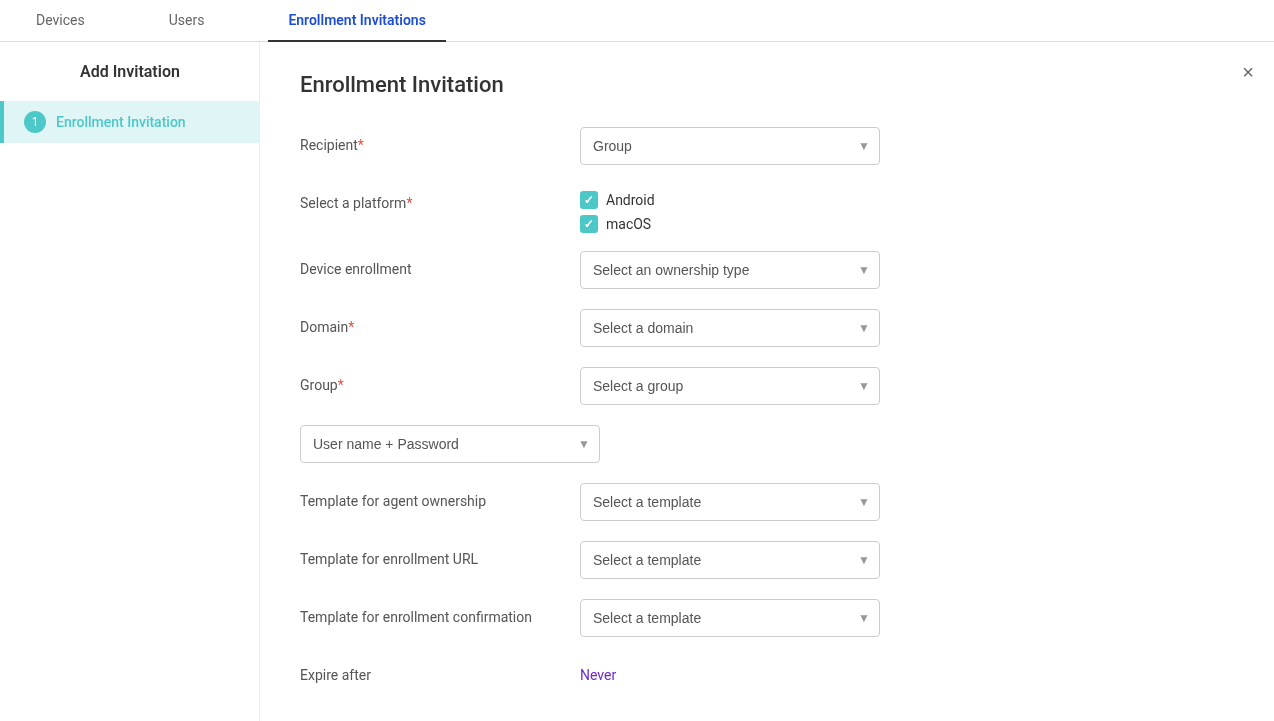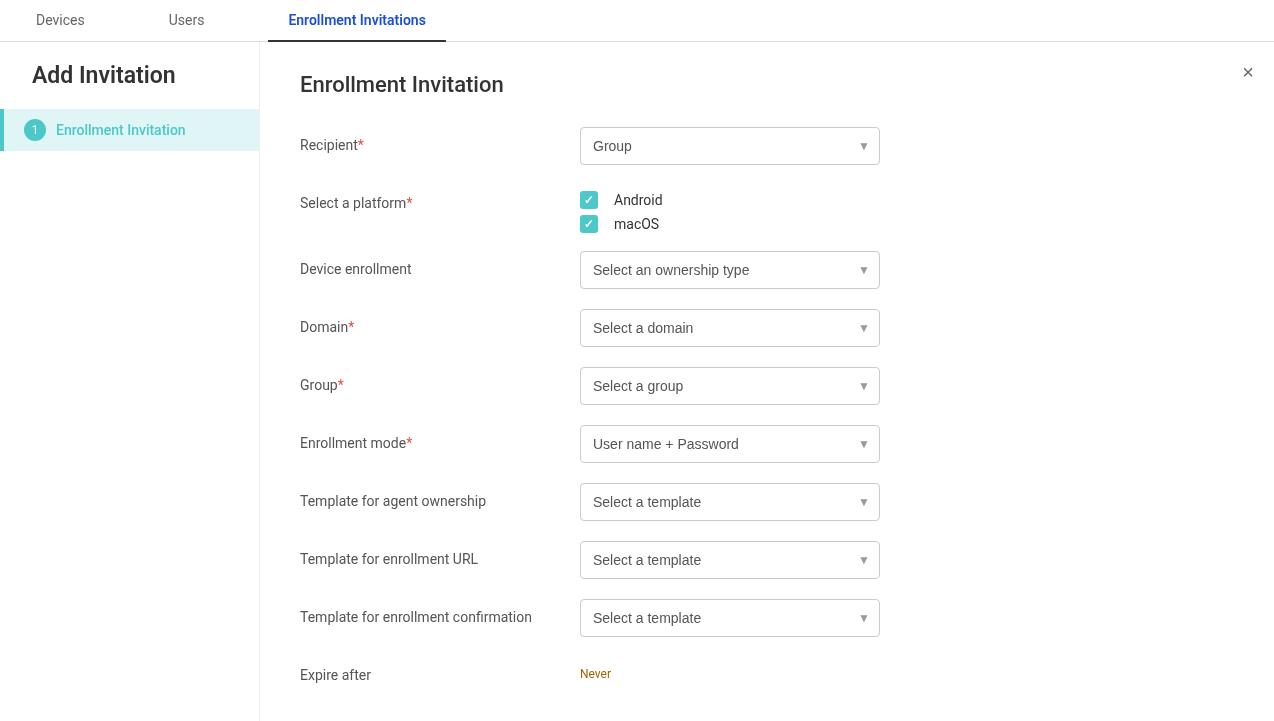--- a/index.html
+++ b/index.html
@@ -35,24 +35,25 @@
 
     
     .sidebar {
       width: 260px;
       background: #fff;
       border-right: 1px solid #eee;
       padding: 20px 0;
       flex-shrink: 0;
     }
     .sidebar-title {
-      font-size: 23px;
+      font-size: 16px;
       font-weight: 600;
       color: #333;
       padding: 0 20px 20px 32px;
+      margin-left: 48px;
     }
     .sidebar-item {
       display: flex;
       align-items: center;
       padding: 10px 20px;
       cursor: pointer;
       border-left: 4px solid transparent;
     }
     .sidebar-item.active {
       background: #e0f5f5;
@@ -162,21 +163,21 @@
     
     .platform-group {
       display: flex;
       flex-direction: column;
       gap: 6px;
       padding-top: 6px;
     }
     .checkbox-item {
       display: flex;
       align-items: center;
-      gap: 16px;
+      gap: 8px;
       cursor: pointer;
     }
     .custom-checkbox {
       width: 18px;
       height: 18px;
       border-radius: 3px;
       background: #4dc8c8;
       display: flex;
       align-items: center;
       justify-content: center;
@@ -189,22 +190,22 @@
       font-weight: bold;
     }
     .checkbox-label {
       font-size: 14px;
       color: #333;
     }
 
     
     .static-value {
       padding-top: 10px;
-      font-size: 12px;
-      color: #a16207;
+      font-size: 14px;
+      color: #6d28d9;
     }
   </style>
 </head>
 <body>
 
 <div class="top-nav">
   <div class="top-nav-tab">Devices</div>
   <div class="top-nav-tab">Users</div>
   <div class="top-nav-tab active">Enrollment Invitations</div>
 </div>
@@ -295,23 +296,20 @@
         <div class="select-wrapper">
           <select>
             <option value="">Select a group</option>
           </select>
           <span class="select-arrow">▼</span>
         </div>
       </div>
     </div>
 
     <div class="form-row">
-      <div class="form-label">
-        <span>Enrollment mode</span><span class="required">*</span>
-      </div>
       <div class="form-control-area">
         <div class="select-wrapper">
           <select>
             <option>User name + Password</option>
           </select>
           <span class="select-arrow">▼</span>
         </div>
       </div>
     </div>
 

